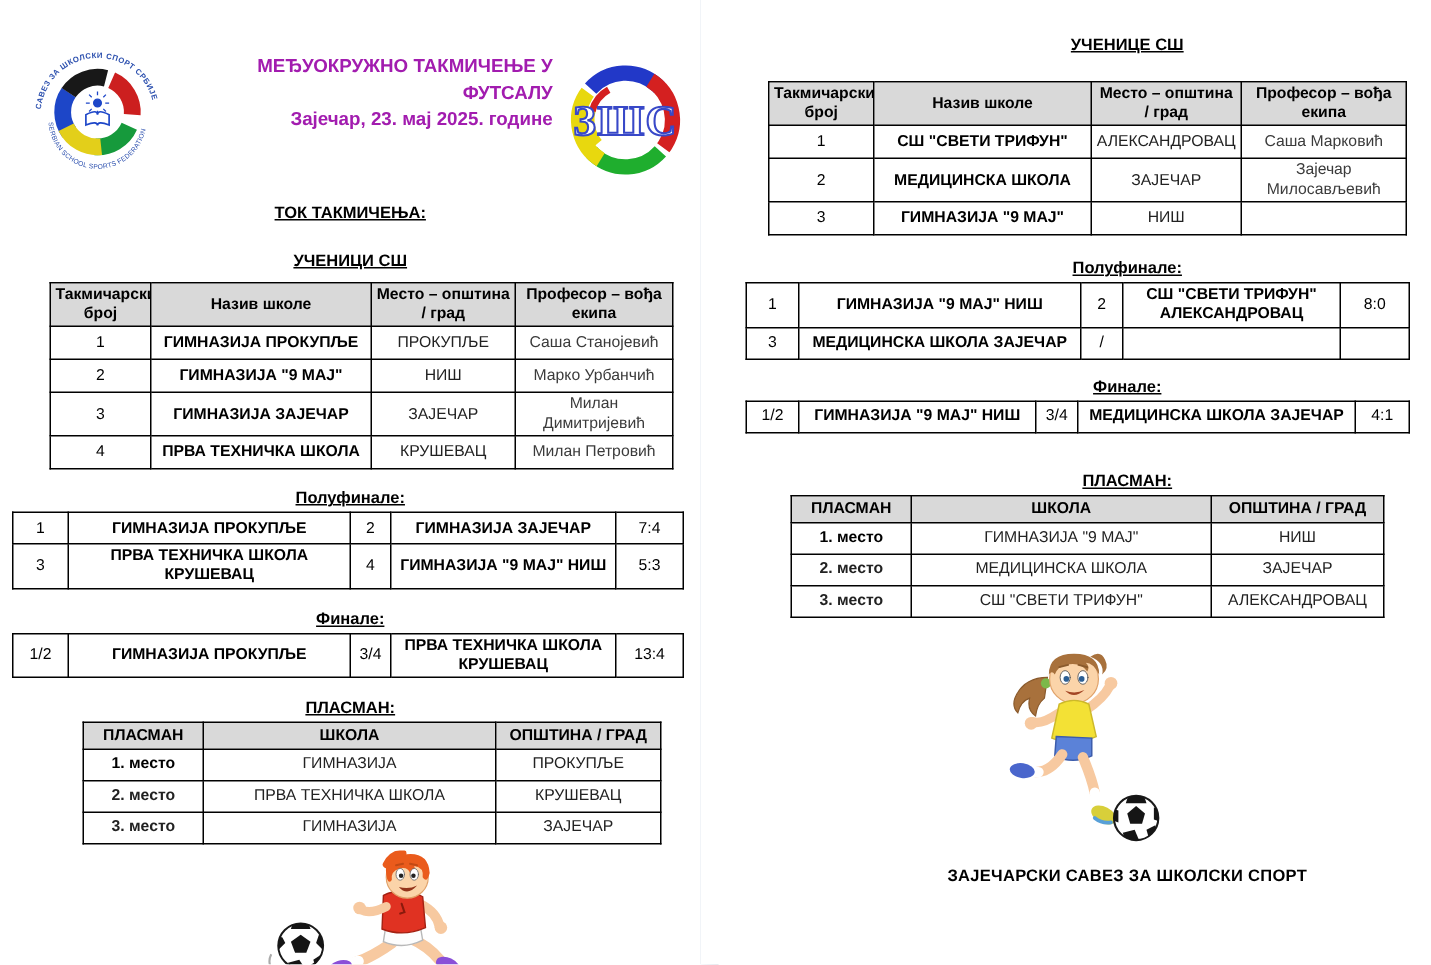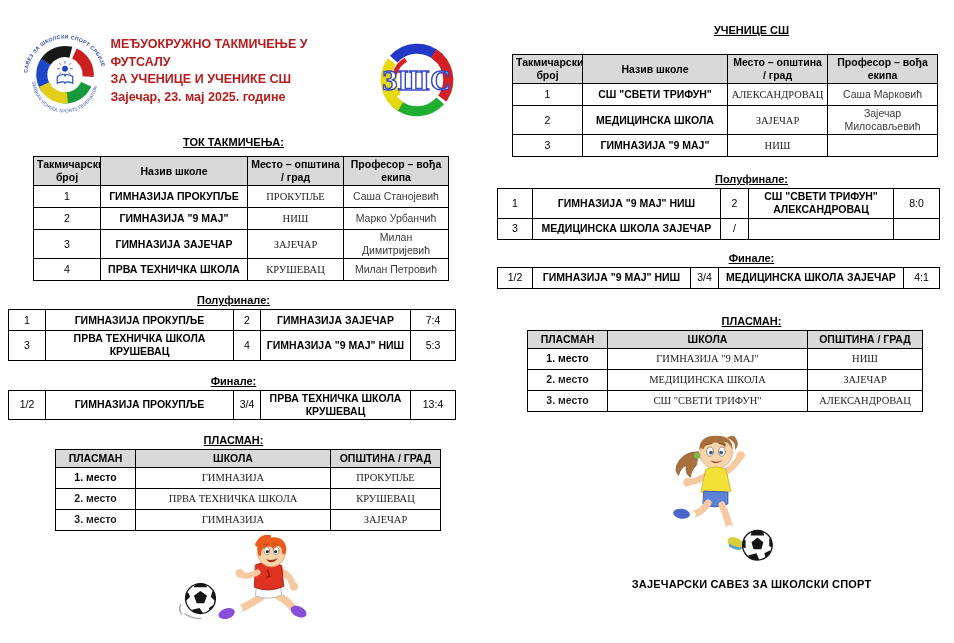--- a/index.html
+++ b/index.html
@@ -4,34 +4,34 @@
 <style>
   html,body{margin:0;padding:0;background:#fff;}
   .canvas{position:relative;width:954px;height:643px;background:#fff;overflow:hidden;
           font-family:"Liberation Sans","DejaVu Sans",sans-serif;color:#000;}
   .page{position:absolute;top:0;height:643px;background:#fff;}
   .page-left{left:0;width:467px;}
   .page-right{left:467px;width:569px;}
   .divider{position:absolute;left:467px;top:0;width:12px;height:643px;
            background:linear-gradient(90deg,#c7d2e2 0%,#8aa2c0 30%,#4f6f98 65%,#1e3c64 100%);}
   .hdr{display:flex;justify-content:space-between;align-items:flex-start;padding:28px 4px 0 22px;}
-  .title-block{width:258px;text-align:left;color:#b91c1c;font-weight:bold;
+  .title-block{width:258px;text-align:right;color:#a21caf;font-weight:bold;
                font-size:12.5px;line-height:1.4;padding-top:8px;}
   .h-sec{text-align:center;font-weight:bold;text-decoration:underline;font-size:11px;}
   table{border-collapse:collapse;table-layout:fixed;}
   td,th{border:1px solid #000;text-align:center;vertical-align:middle;font-size:10.5px;
         padding:1px 3px;overflow:hidden;line-height:1.25;}
   .thead th{background:#D9D9D9;font-weight:bold;line-height:1.2;height:26px;}
   .t-roster td{height:19px;}
   .t-match td{height:18px;}
   .t-place td{height:18px;}
   .t-place .thead th{height:15px;}
   .school{font-weight:bold;}
   .num,.score{font-weight:normal;}
-  .place{font-weight:normal;color:#222;font-family:Liberation Serif, serif;}
+  .place{font-weight:normal;color:#222;}
   .prof{font-weight:normal;color:#3b3b3b;}
   .rank{font-weight:bold;color:#222;}
   .rank-bold{font-weight:bold;color:#000;margin-top:47px;}
   .footer{text-align:center;font-weight:bold;font-size:11px;letter-spacing:.2px;}
   .mascot{display:block;}
 </style>
 </head>
 <body>
 
 <div class="canvas">
@@ -63,41 +63,41 @@
         <text font-size="6" fill="#2b4fae" font-weight="bold" letter-spacing="0.4">
           <textPath href="#arcT" startOffset="4">САВЕЗ ЗА ШКОЛСКИ СПОРТ СРБИЈЕ</textPath>
         </text>
         <text font-size="5.2" fill="#2b4fae" letter-spacing="0.2">
           <textPath href="#arcB" startOffset="2">SERBIAN SCHOOL SPORTS FEDERATION</textPath>
         </text>
       </svg>
 
       <div class="title-block">
         <div>МЕЂУОКРУЖНО ТАКМИЧЕЊЕ У ФУТСАЛУ</div>
-        <div>ЗА УЧЕНИЦЕ И УЧЕНИКЕ СШ</div>
         <div>Зајечар, 23. мај  2025.  године</div>
       </div>
 
       <svg width="92" height="92" viewBox="0 0 100 100" style="margin-top:6px">
         <g fill="none" stroke-width="11">
           <circle cx="50" cy="50" r="34" stroke="#2238c8" stroke-dasharray="56 158" transform="rotate(222 50 50)"></circle>
           <circle cx="50" cy="50" r="34" stroke="#d42020" stroke-dasharray="56 158" transform="rotate(302 50 50)"></circle>
           <circle cx="50" cy="50" r="34" stroke="#1fae2e" stroke-dasharray="56 158" transform="rotate(42 50 50)"></circle>
           <circle cx="50" cy="50" r="34" stroke="#e8d80e" stroke-dasharray="56 158" transform="rotate(122 50 50)"></circle>
         </g>
         <g fill="none">
           <circle cx="50" cy="50" r="26" stroke="#e8d80e" stroke-width="7" stroke-dasharray="26 138" transform="rotate(140 50 50)"></circle>
           <circle cx="50" cy="50" r="25" stroke="#d42020" stroke-width="5" stroke-dasharray="20 137" transform="rotate(195 50 50)"></circle>
         </g>
         <text x="50" y="61" text-anchor="middle" font-family="'Liberation Serif',serif" font-size="31" font-weight="bold" fill="#fff" stroke="#3848c8" stroke-width="1.5" letter-spacing="1">ЗШС</text>
       </svg>
     </div>
 
     <div class="h-sec" style="margin-top:10px">ТОК ТАКМИЧЕЊА:</div>
 
+    <div class="h-sec" style="margin-top:20px">УЧЕНИЦИ СШ</div>
 
     <table class="t-roster" style="margin:8px 0 0 33px;width:415px">
       <colgroup>
           <col style="width:67px">
           <col style="width:147px">
           <col style="width:96px">
           <col style="width:105px">
         </colgroup>
       <tbody>
           <tr class="thead">

